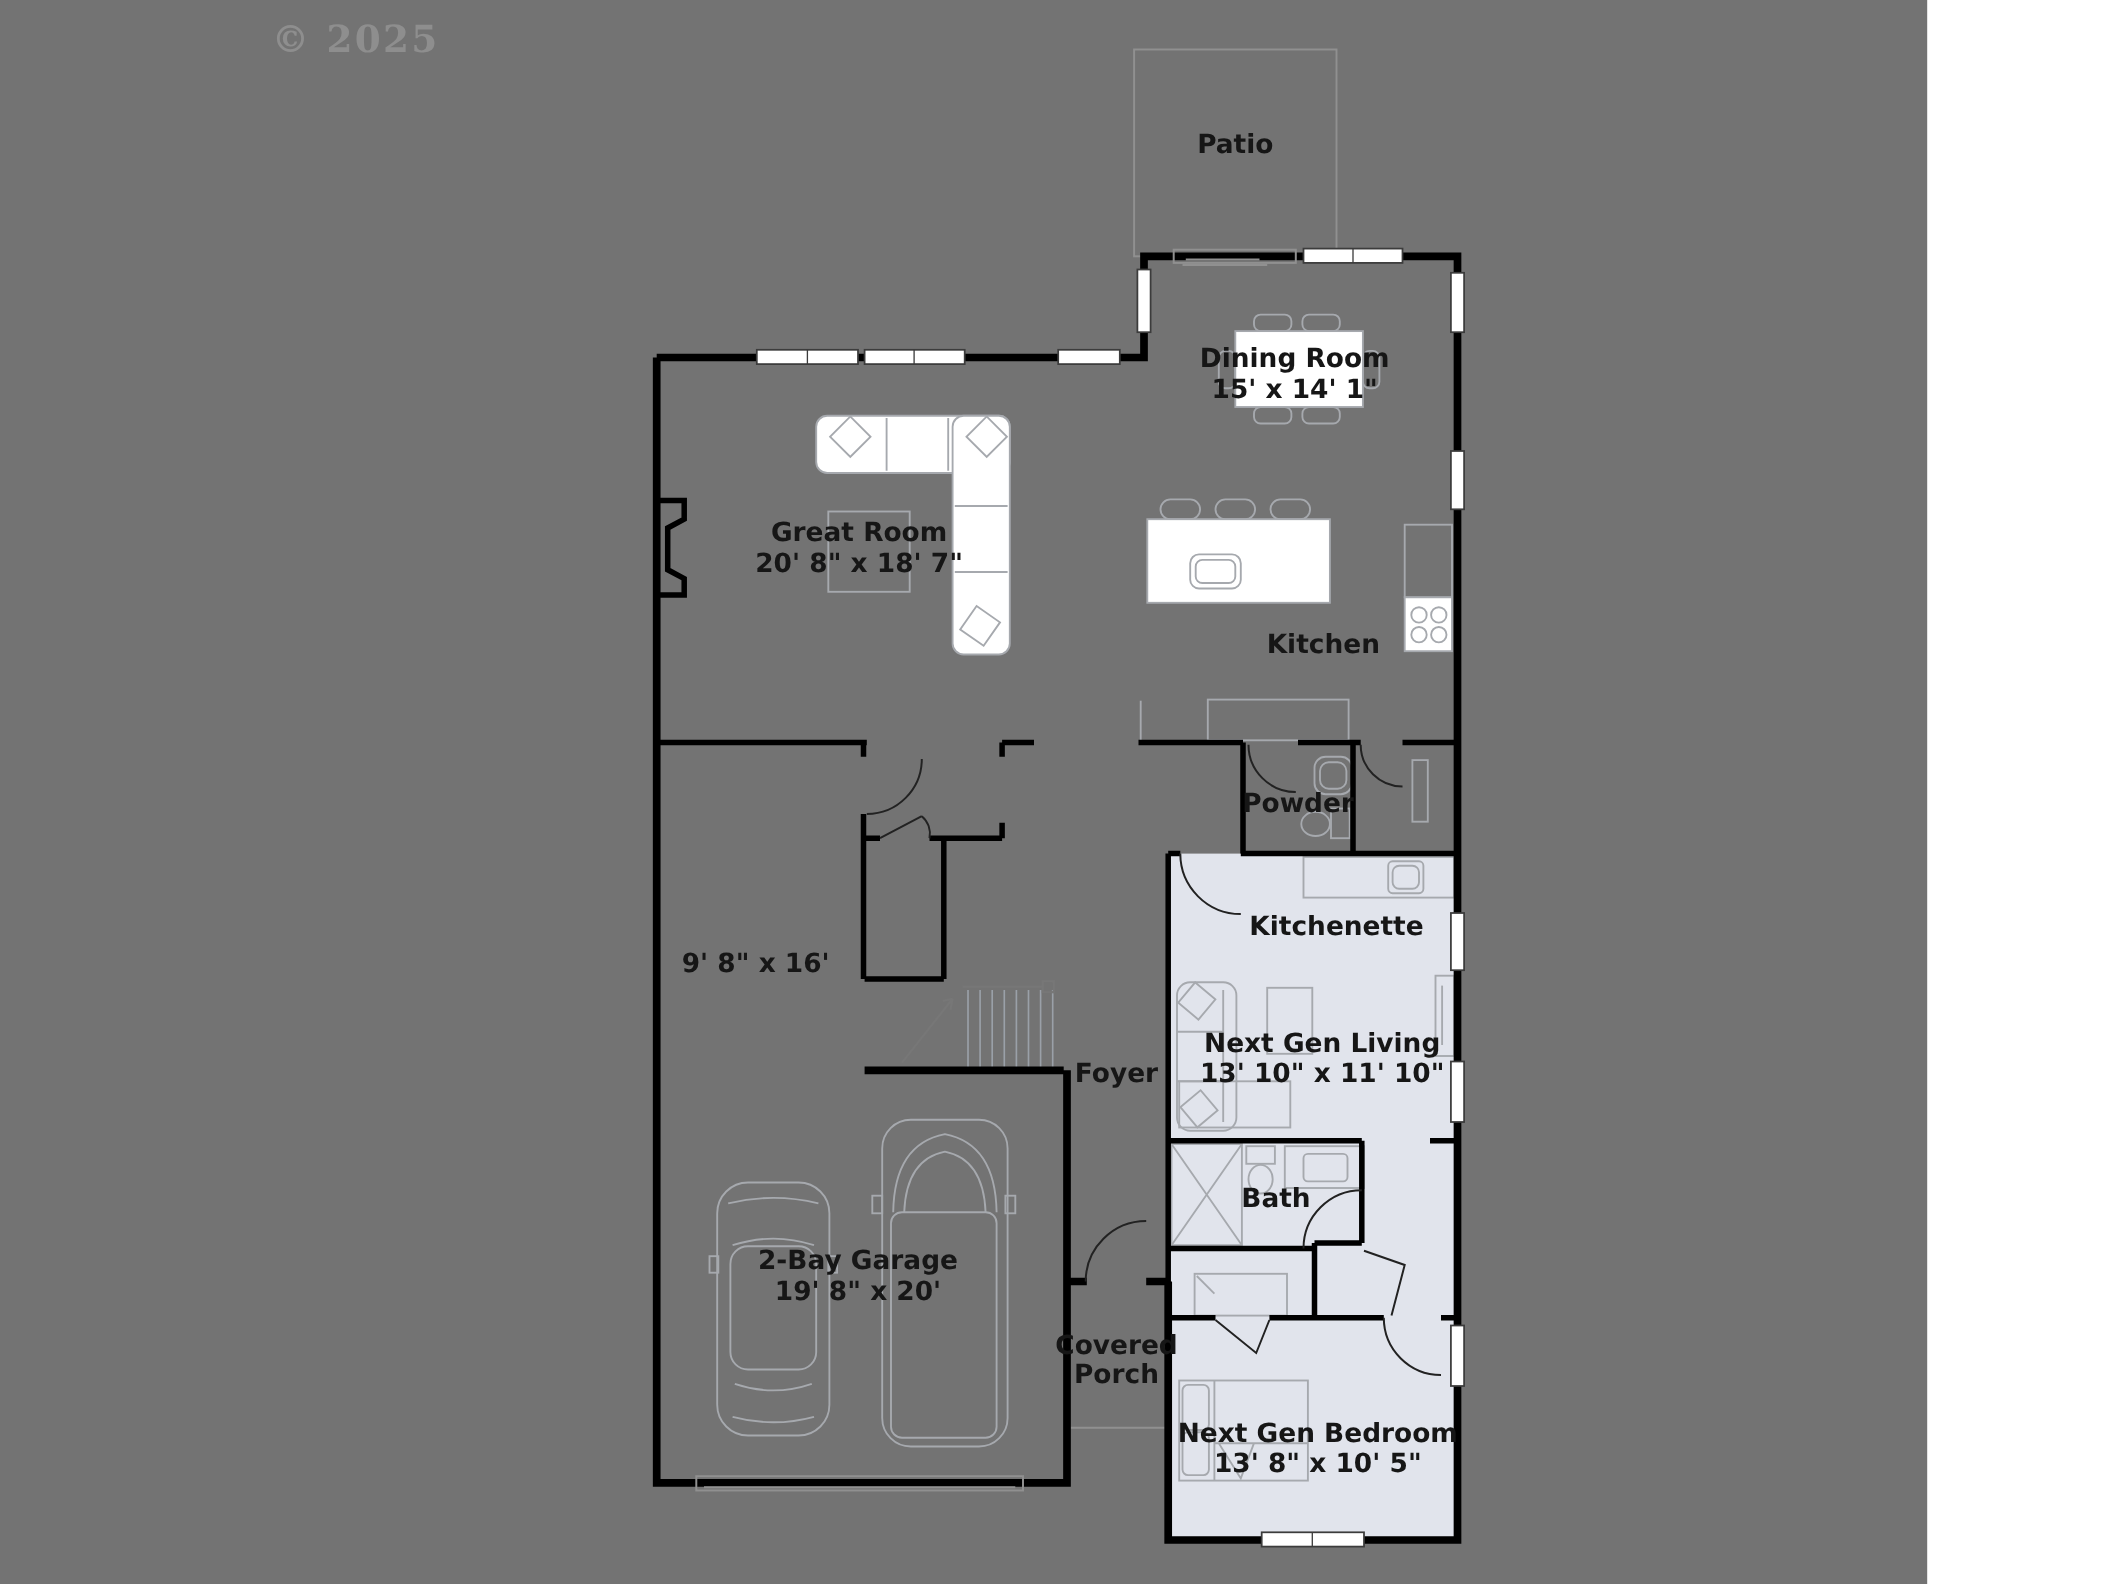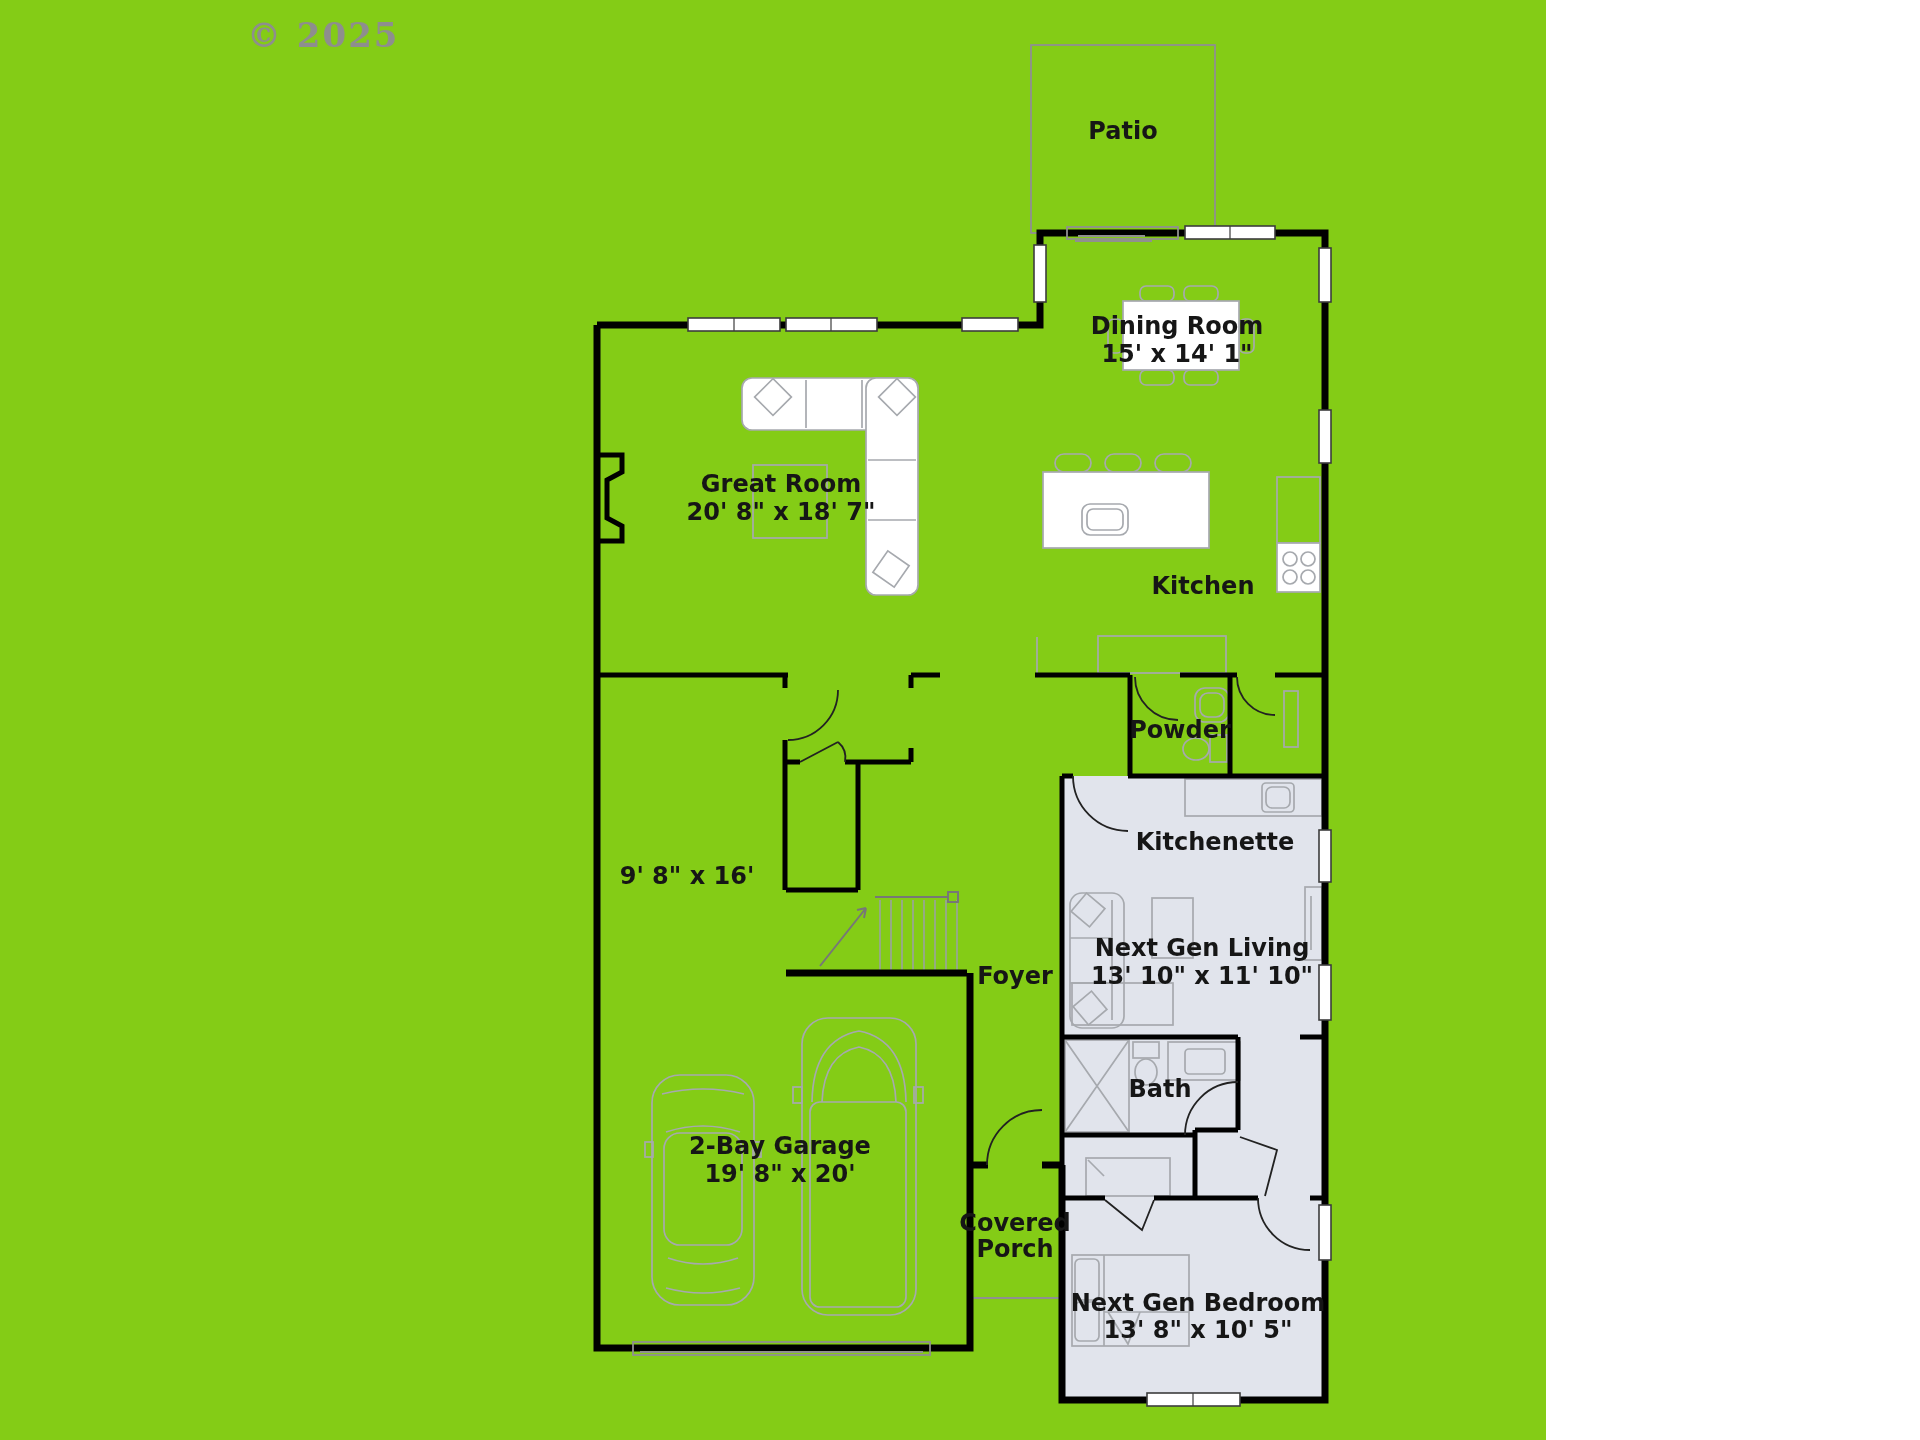--- a/index.html
+++ b/index.html
@@ -1,17 +1,17 @@
 <!DOCTYPE html>
 <html><head>
 <meta charset="utf-8">
 <style>
   html,body{margin:0;padding:0;background:#ffffff;}
   body{width:1920px;height:1440px;font-family:"DejaVu Sans",sans-serif;}
-  .plan-wrap{position:relative;width:1546px;height:1440px;background:#84cc16;}
+  .plan-wrap{position:relative;width:1752px;height:1440px;background:#737373;}
   svg{display:block;}
   text.room{font-family:"DejaVu Sans",sans-serif;font-weight:bold;font-size:24px;fill:#161616;text-anchor:middle;}
   text.copyright{font-family:"DejaVu Serif",serif;font-weight:bold;font-size:34px;fill:#8e8e8e;letter-spacing:2px;}
   .wall-ext{stroke:#000;stroke-width:7;fill:none;stroke-linecap:butt;}
   .wall-int{stroke:#000;stroke-width:5;fill:none;stroke-linecap:butt;}
   .win{fill:#fff;stroke:#3c3c3c;stroke-width:1.6;}
   .win-line{stroke:#3c3c3c;stroke-width:1.2;fill:none;}
   .thin-gray{stroke:#909090;stroke-width:1.8;fill:none;}
   .door{stroke:#222;stroke-width:1.8;fill:none;}
   .furn{stroke:#a6a9ae;stroke-width:1.7;fill:none;}

